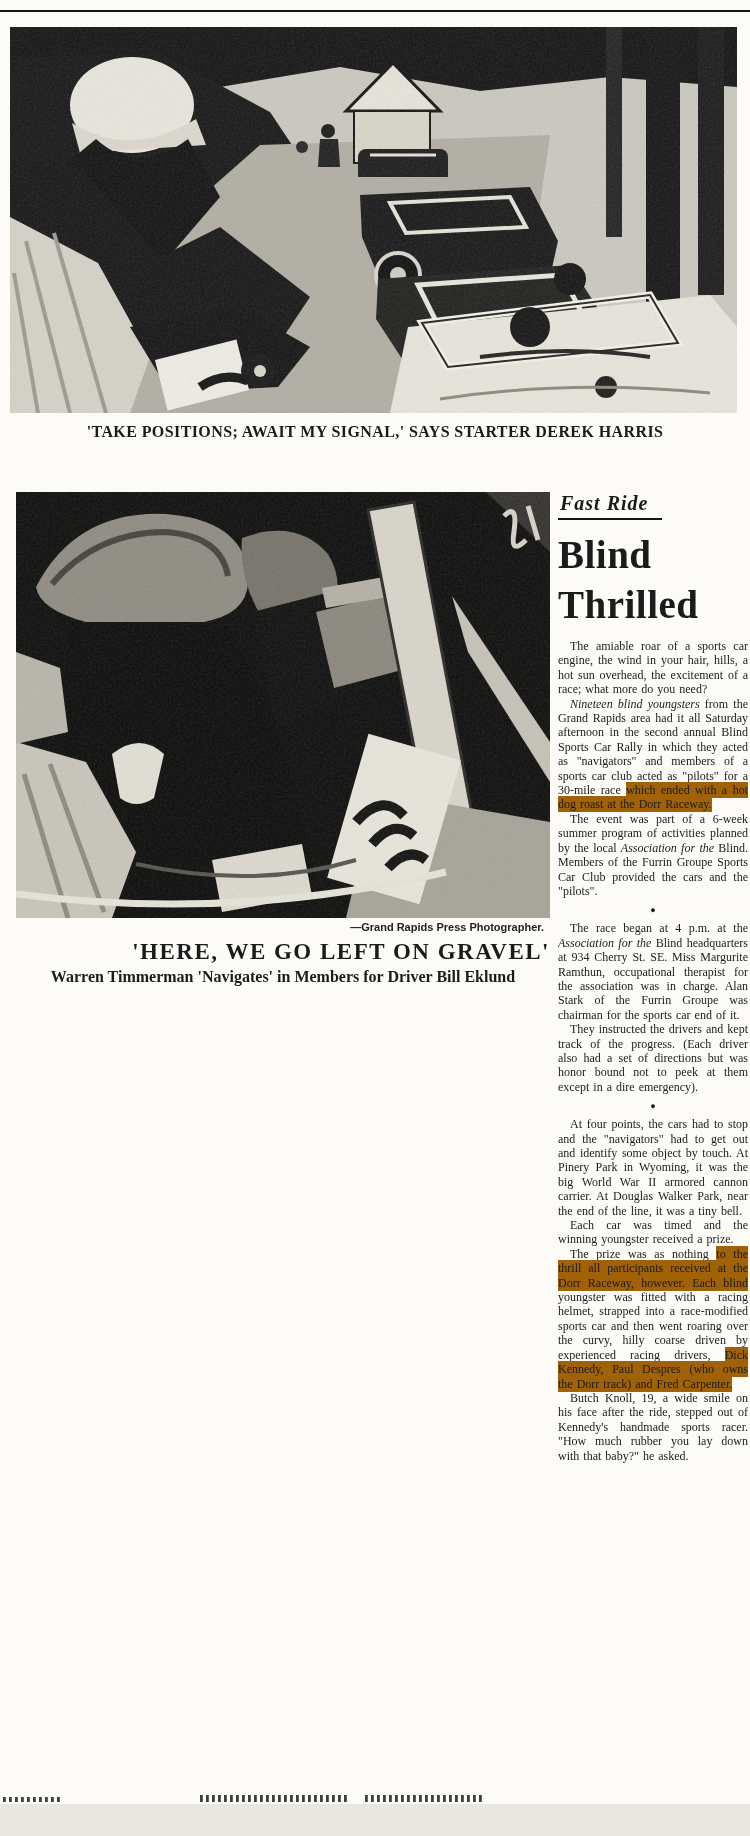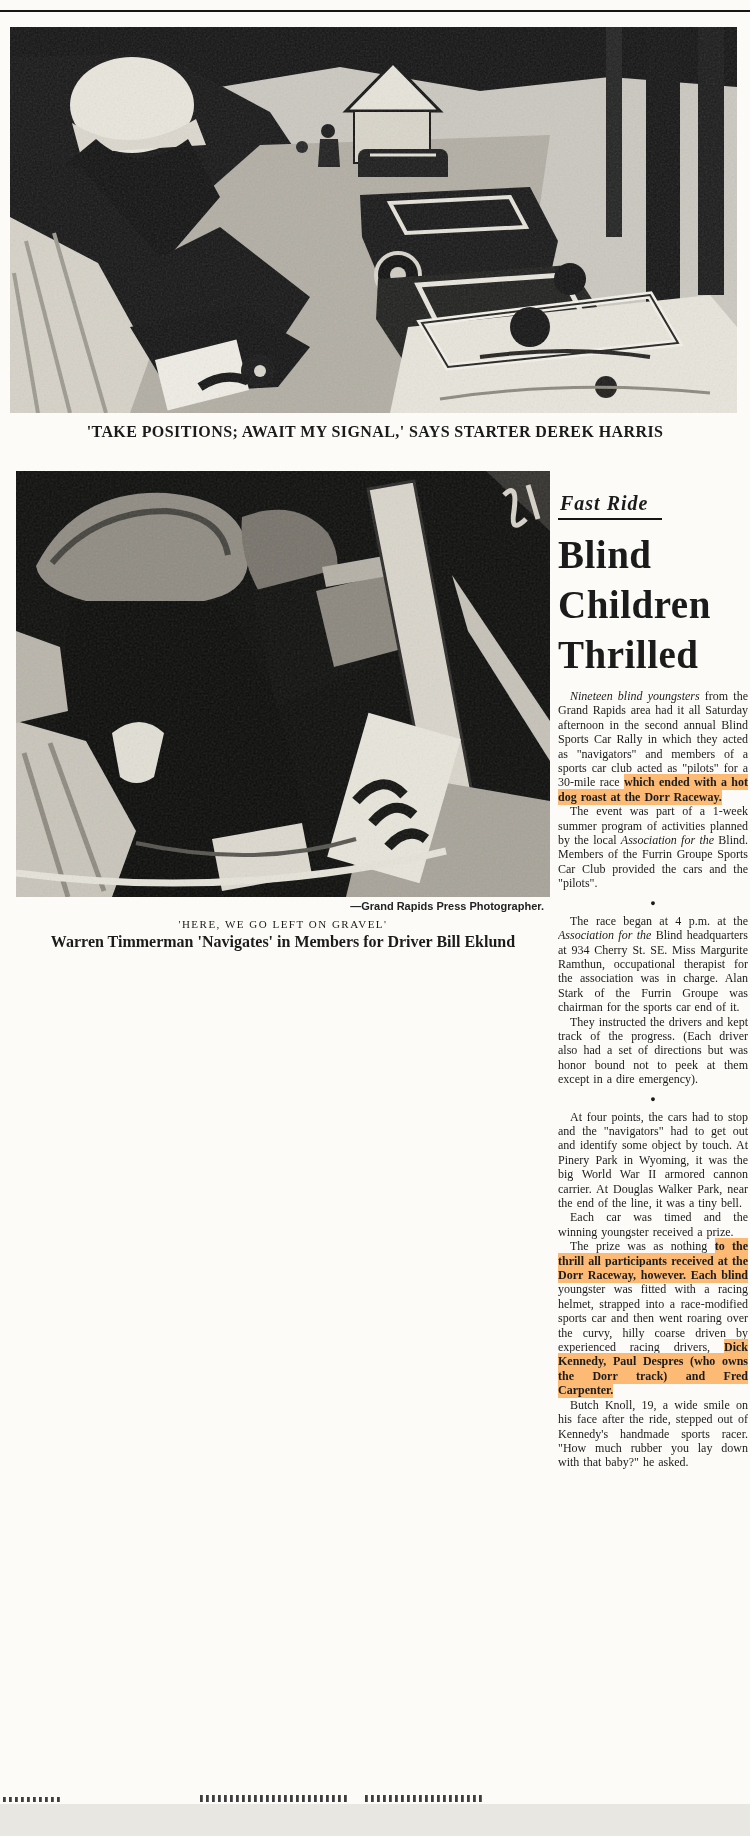--- a/index.html
+++ b/index.html
@@ -10,35 +10,35 @@
   }
   .top-rule{position:absolute;top:10px;left:0;width:750px;height:0;border-top:2px solid #161616;}
 
   .photo{display:block;}
   .photo-frame-1{position:absolute;top:27px;left:10px;width:727px;height:386px;}
 
   .caption1{position:absolute;top:421px;left:0;width:750px;text-align:center;font-weight:bold;}
   .caption1 .l1{font-size:16px;line-height:21px;letter-spacing:.4px;}
   .caption1 .l2{font-size:15px;line-height:20px;}
 
-  .left-col{position:absolute;top:471px;left:16px;width:534px;}
+  .left-col{position:absolute;top:492px;left:16px;width:534px;}
   .credit{margin-top:3px;text-align:right;padding-right:6px;
     font-family:"Liberation Sans","DejaVu Sans",sans-serif;
     font-size:11px;font-weight:bold;color:#222;}
-  .cap2-1{margin-top:6px;text-align:center;font-weight:normal;font-size:11px;letter-spacing:1.5px;}
+  .cap2-1{margin-top:6px;text-align:right;font-weight:bold;font-size:23px;letter-spacing:1.5px;}
   .cap2-2{margin-top:3px;text-align:center;font-weight:bold;font-size:16px;}
 
   .article{position:absolute;top:468px;left:558px;width:190px;height:1368px;overflow:hidden;margin-top:24px;}
   .kicker{display:inline-block;font-size:20px;font-weight:bold;font-style:italic;
     letter-spacing:1px;padding:0 14px 3px 2px;border-bottom:2.5px solid #151515;}
   .headline{margin-top:10px;font-weight:bold;font-size:39px;line-height:50px;letter-spacing:.5px;}
   .body-copy{margin-top:9px;font-size:12px;line-height:14.4px;text-align:justify;word-spacing:1px;}
   .para{margin:0;text-indent:12px;}
   .it{font-style:italic;}
-  .hl{background:#fdba74;padding:1px 0;box-decoration-break:clone;font-weight:bold;-webkit-box-decoration-break:clone;}
+  .hl{background:#a16207;padding:1px 0;box-decoration-break:clone;-webkit-box-decoration-break:clone;}
   .sep{text-align:center;font-size:9px;line-height:10px;margin:7px 0 6px 0;}
 
   .fragments{position:absolute;bottom:2px;left:0;width:560px;height:9px;}
   .frag{position:absolute;bottom:0;height:7px;
     background:repeating-linear-gradient(90deg,#1c1c1c 0 2px,#4a4a4a 2px 3px,transparent 3px 6px);
     opacity:.85;}
   .frag.f1{left:3px;width:58px;height:5px;}
   .frag.f2{left:200px;width:150px;}
   .frag.f3{left:365px;width:120px;}
 </style>
@@ -168,26 +168,26 @@
     <div class="cap2-1">'HERE, WE GO LEFT ON GRAVEL'</div>
     <div class="cap2-2">Warren Timmerman 'Navigates' in Members for Driver Bill Eklund</div>
   </div>
 
   <div class="article">
     <div>
       <span class="kicker">Fast Ride</span>
     </div>
     <div class="headline">
       <div>Blind</div>
-      <div>Children</div>
       <div>Thrilled</div>
     </div>
     <div class="body-copy">
+        <p class="para"><span>The amiable roar of a sports car engine, the wind in your hair, hills, a hot sun overhead, the excitement of a race; what more do you need?</span></p>
         <p class="para"><span class="it">Nineteen blind youngsters</span><span> from the Grand Rapids area had it all Saturday afternoon in the second annual Blind Sports Car Rally in which they acted as "navigators" and members of a sports car club acted as "pilots" for a 30-mile race </span><span class="hl">which ended with a hot dog roast at the Dorr Raceway.</span></p>
-        <p class="para"><span>The event was part of a 1-week summer program of activities planned by the local </span><span class="it">Association for the</span><span> Blind. Members of the Furrin Groupe Sports Car Club provided the cars and the "pilots".</span></p>
+        <p class="para"><span>The event was part of a 6-week summer program of activities planned by the local </span><span class="it">Association for the</span><span> Blind. Members of the Furrin Groupe Sports Car Club provided the cars and the "pilots".</span></p>
         <div class="sep">●</div>
         <p class="para"><span>The race began at 4 p.m. at the </span><span class="it">Association for the</span><span> Blind headquarters at 934 Cherry St. SE. Miss Margurite Ramthun, occupational therapist for the association was in charge. Alan Stark of the Furrin Groupe was chairman for the sports car end of it.</span></p>
         <p class="para"><span>They instructed the drivers and kept track of the progress. (Each driver also had a set of directions but was honor bound not to peek at them except in a dire emergency).</span></p>
         <div class="sep">●</div>
         <p class="para"><span>At four points, the cars had to stop and the "navigators" had to get out and identify some object by touch. At Pinery Park in Wyoming, it was the big World War II armored cannon carrier. At Douglas Walker Park, near the end of the line, it was a tiny bell.</span></p>
         <p class="para"><span>Each car was timed and the winning youngster received a prize.</span></p>
         <p class="para"><span>The prize was as nothing </span><span class="hl">to the thrill all participants received at the Dorr Raceway, however. Each blind </span><span>youngster was fitted with a racing helmet, strapped into a race-modified sports car and then went roaring over the curvy, hilly coarse driven by experienced racing drivers, </span><span class="hl">Dick Kennedy, Paul Despres (who owns the Dorr track) and Fred Carpenter.</span></p>
         <p class="para"><span>Butch Knoll, 19, a wide smile on his face after the ride, stepped out of Kennedy's handmade sports racer. "How much rubber you lay down with that baby?" he asked.</span></p>
       </div>
   </div>

